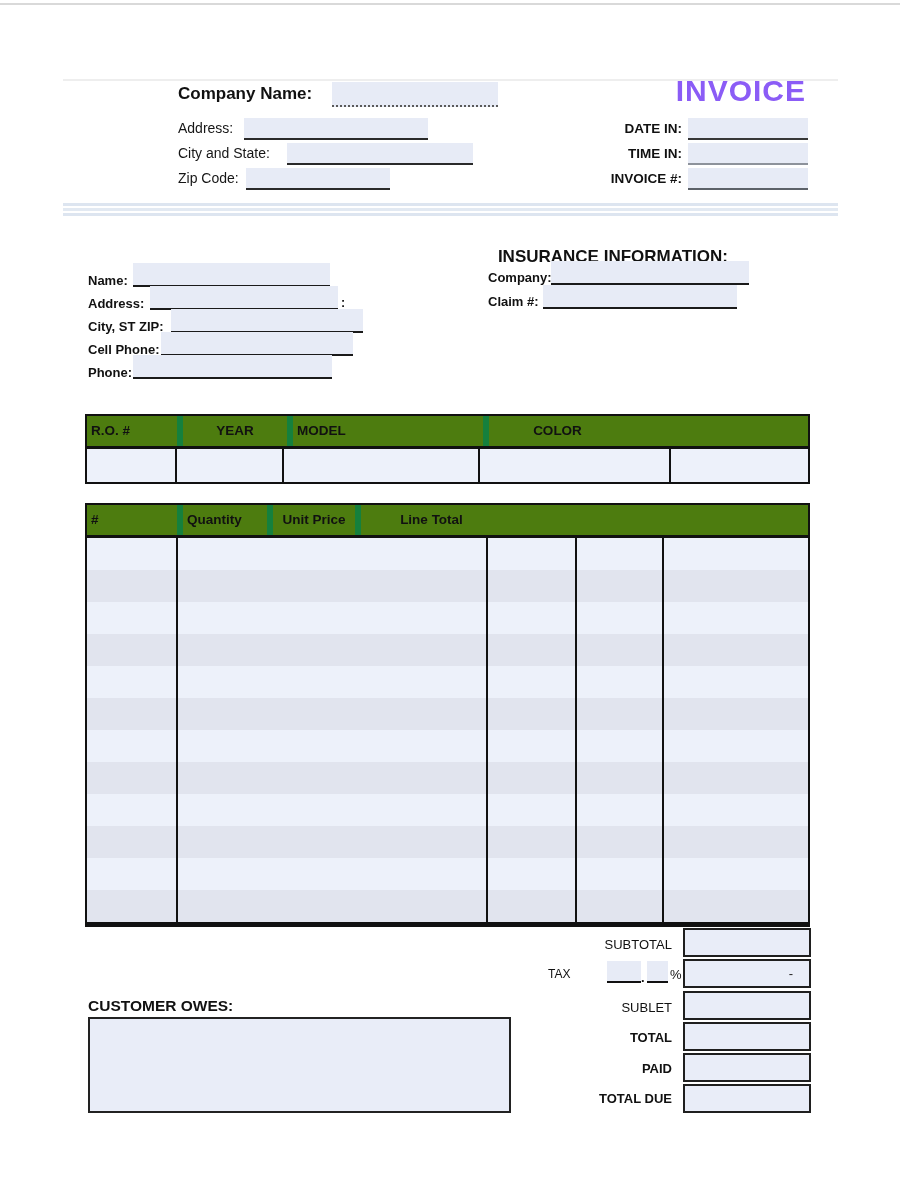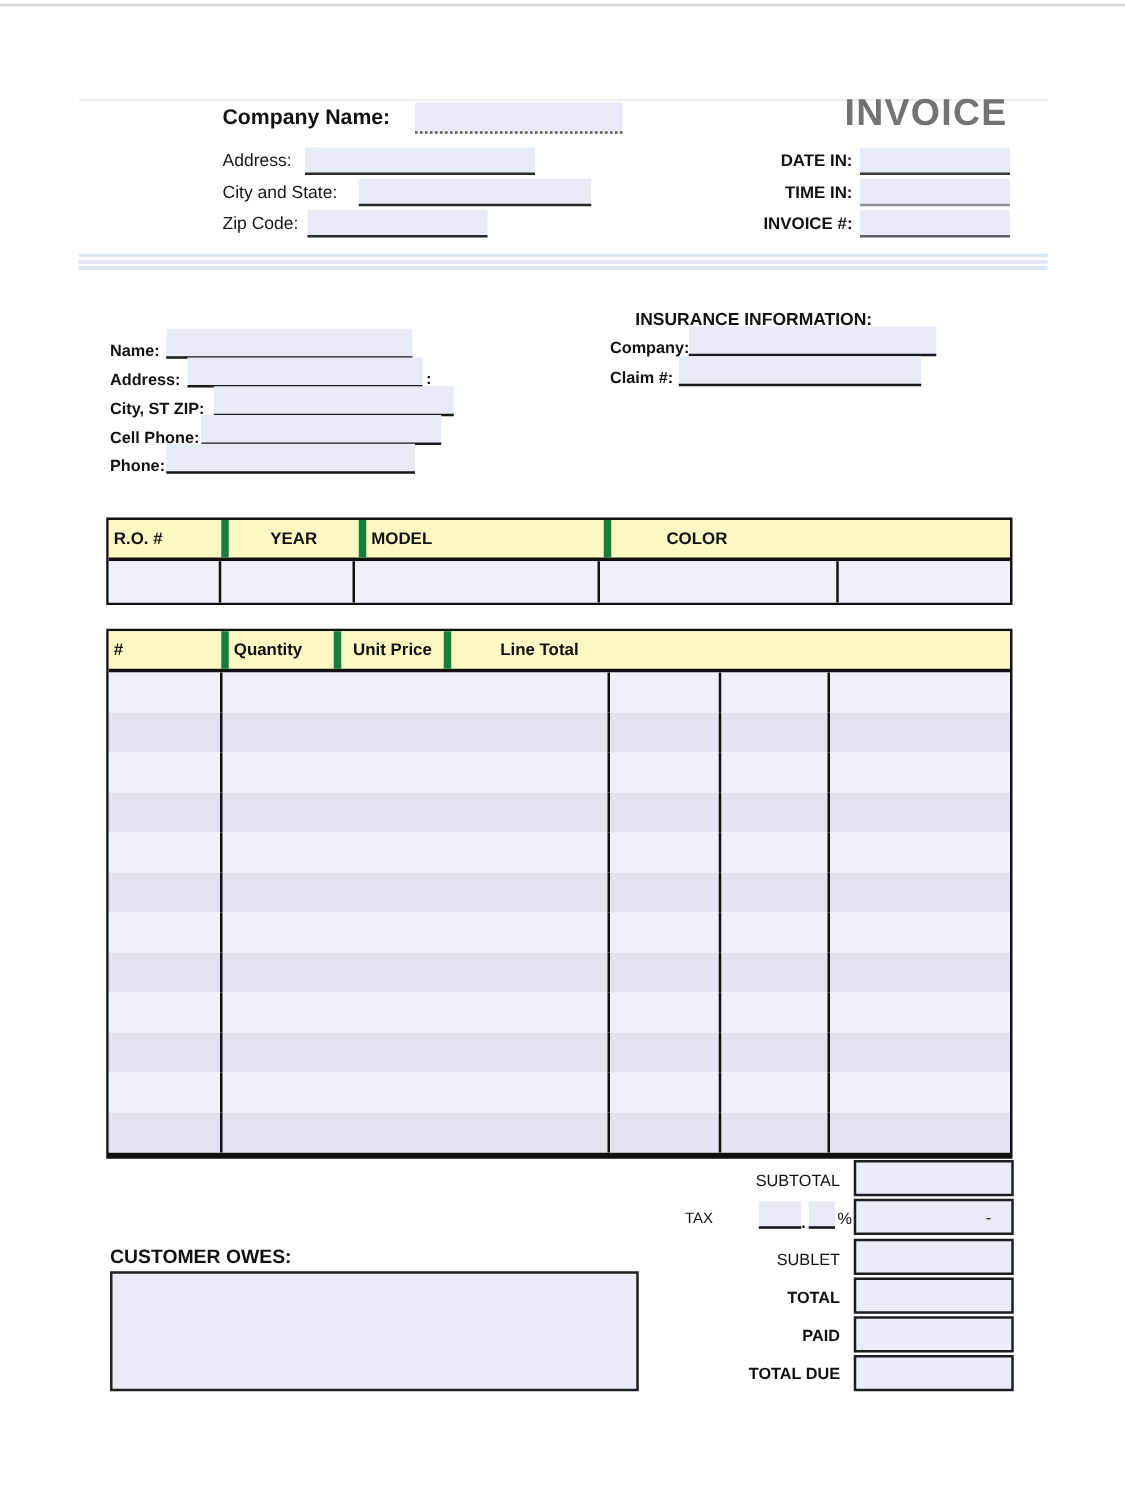--- a/index.html
+++ b/index.html
@@ -10,54 +10,54 @@
   }
   .abs{position:absolute;}
   
   .top-rule{left:0;top:3px;width:900px;height:2px;background:#d9d9d9;}
   .faint-rule{left:63px;top:79px;width:775px;height:2px;background:#eeeeee;}
   .triple-rule{left:63px;top:203px;width:775px;height:13px;
     background:linear-gradient(#dde5f0 0 3px,#ffffff 3px 5px,#e2e9f2 5px 8px,#ffffff 8px 10px,#dde5f0 10px 13px);}
   
   .company-label{left:178px;top:84px;font-size:17px;font-weight:bold;}
   .company-field{left:332px;top:82px;width:166px;height:23px;background:#e7ebf6;border-bottom:2px dotted #5a5a5a;}
-  .invoice-watermark{left:606px;top:74px;width:200px;text-align:right;font-size:30px;font-weight:bold;color:#737373;letter-spacing:1px;}
+  .invoice-watermark{left:606px;top:74px;width:200px;text-align:right;font-size:30px;font-weight:bold;color:#8b5cf6;letter-spacing:1px;}
   .hl{font-size:14px;color:#161616;}
   .lab-address{left:178px;top:120px;}
   .lab-city{left:178px;top:145px;}
   .lab-zip{left:178px;top:170px;}
   .hf{height:20px;background:#e7ebf6;border-bottom:2px solid #2a2a2a;}
   .f-address{left:244px;top:118px;width:184px;}
   .f-city{left:287px;top:143px;width:186px;}
   .f-zip{left:246px;top:168px;width:144px;}
   .hr-lab{width:122px;left:560px;text-align:right;font-size:13.5px;font-weight:bold;}
   .lab-datein{top:121px;}
   .lab-timein{top:146px;}
   .lab-invno{top:171px;}
   .hrf{left:688px;width:120px;height:20px;background:#e7ebf6;}
   .f-datein{top:118px;border-bottom:2px solid #383838;}
   .f-timein{top:143px;border-bottom:2px solid #8d929b;}
   .f-invno{top:168px;border-bottom:2px solid #5d6269;}
   
-  .ins-title{left:478px;top:247px;width:250px;text-align:center;font-size:14px;font-weight:bold;}
+  .ins-title{left:478px;top:247px;width:250px;text-align:right;font-size:17px;font-weight:bold;}
   .sm-lab{font-size:13px;font-weight:bold;}
   .bf{height:22px;background:#e7ebf6;border-bottom:2.5px solid #1a1a1a;}
   .lab-name{left:88px;top:273px;}      .f-name{left:133px;top:263px;width:197px;}
   .lab-baddress{left:88px;top:296px;}  .f-baddress{left:150px;top:286px;width:188px;}
   .stray-colon{left:341px;top:296px;font-size:12.5px;font-weight:bold;}
   .lab-bcity{left:88px;top:319px;}     .f-bcity{left:171px;top:309px;width:192px;}
   .lab-cell{left:88px;top:342px;}      .f-cell{left:161px;top:332px;width:192px;}
   .lab-phone{left:88px;top:365px;}     .f-phone{left:133px;top:355px;width:199px;}
   .lab-inscompany{left:488px;top:270px;} .f-inscompany{left:551px;top:261px;width:198px;}
   .lab-claim{left:488px;top:294px;}      .f-claim{left:543px;top:285px;width:194px;}
   
   .tbl{left:85px;width:725px;border:2px solid #111;box-sizing:border-box;}
   .t1{top:414px;}
   .t2{top:503px;border-bottom:5px solid #111;}
-  .thead{display:flex;background:#fef9c3;border-bottom:3px solid #111;}
+  .thead{display:flex;background:#4d7c0f;border-bottom:3px solid #111;}
   .tcell{box-sizing:border-box;font-size:13.5px;font-weight:bold;height:30px;line-height:30px;
          border-left:6px solid #15803d;overflow:hidden;white-space:nowrap;}
   .tcell:first-child{border-left:none;}
   .pad{padding-left:4px;}
   .ctr{text-align:center;}
   .t1 .c0{width:90px;} .t1 .c1{width:110px;} .t1 .c2{width:202px;} .t1 .c3{width:196px;} .t1 .c4{width:143px;}
   .t2 .c0{width:90px;} .t2 .c1{width:312px;} .t2 .c2{width:90px;} .t2 .c3{width:88px;} .t2 .c4{width:147px;}
   .trow{display:flex;height:33px;background:#edf1fa;}
   .trow .bcell{box-sizing:border-box;border-left:2px solid #111;height:100%;}
   .trow .bcell:first-child{border-left:none;}

